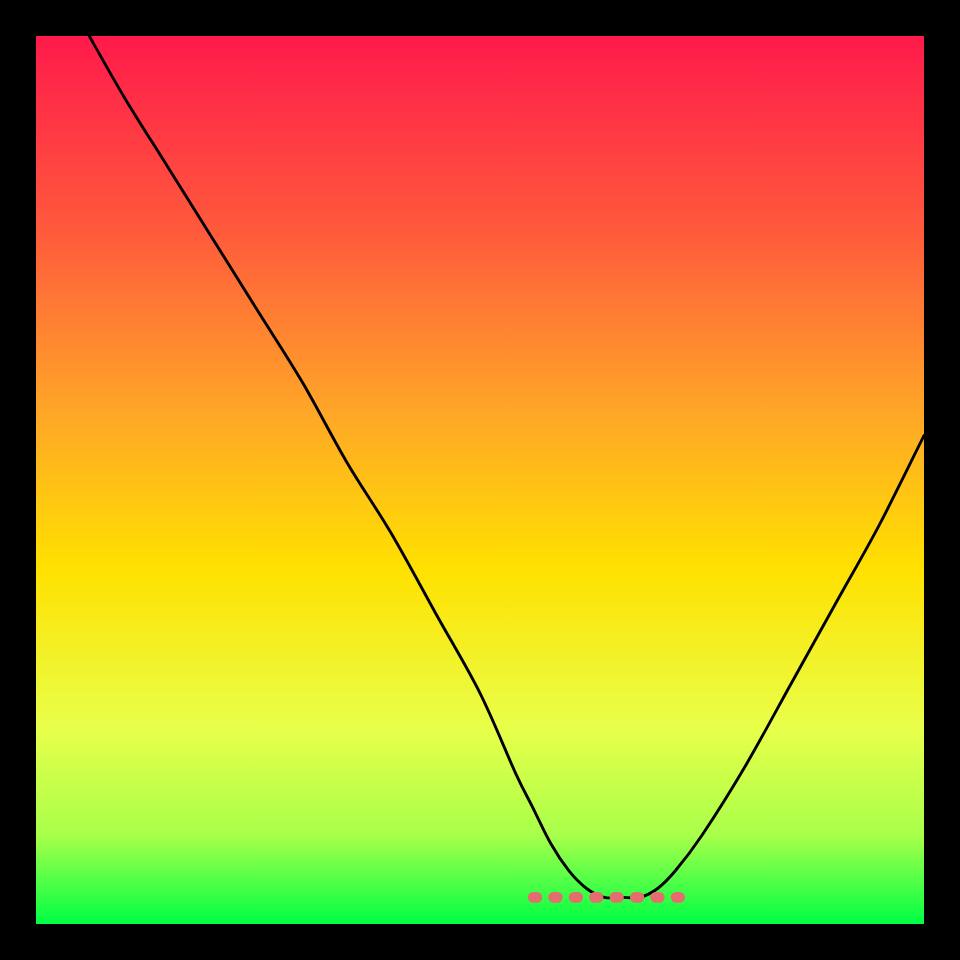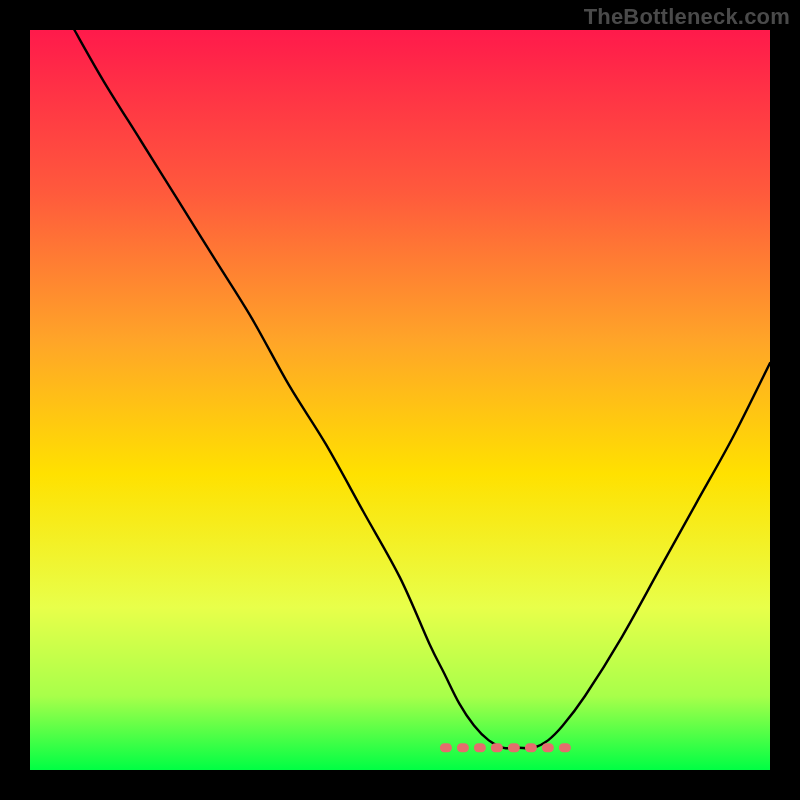--- a/index.html
+++ b/index.html
@@ -35,21 +35,20 @@
     width: 740px;
     height: 740px;
     display: block;
   }
 </style>
 </head>
 <body>
 
 <div class="frame">
 
-  <div class="watermark">TheBottleneck.com</div>
 
   <svg class="plot" viewBox="0 0 740 740" preserveAspectRatio="none">
     <defs>
       <linearGradient id="bgGrad" x1="0" y1="0" x2="0" y2="1">
         <stop offset="0%" stop-color="#ff1a4b"></stop>
         <stop offset="22%" stop-color="#ff5a3c"></stop>
         <stop offset="42%" stop-color="#ffa528"></stop>
         <stop offset="60%" stop-color="#ffe100"></stop>
         <stop offset="78%" stop-color="#e8ff4a"></stop>
         <stop offset="90%" stop-color="#a8ff4a"></stop>

